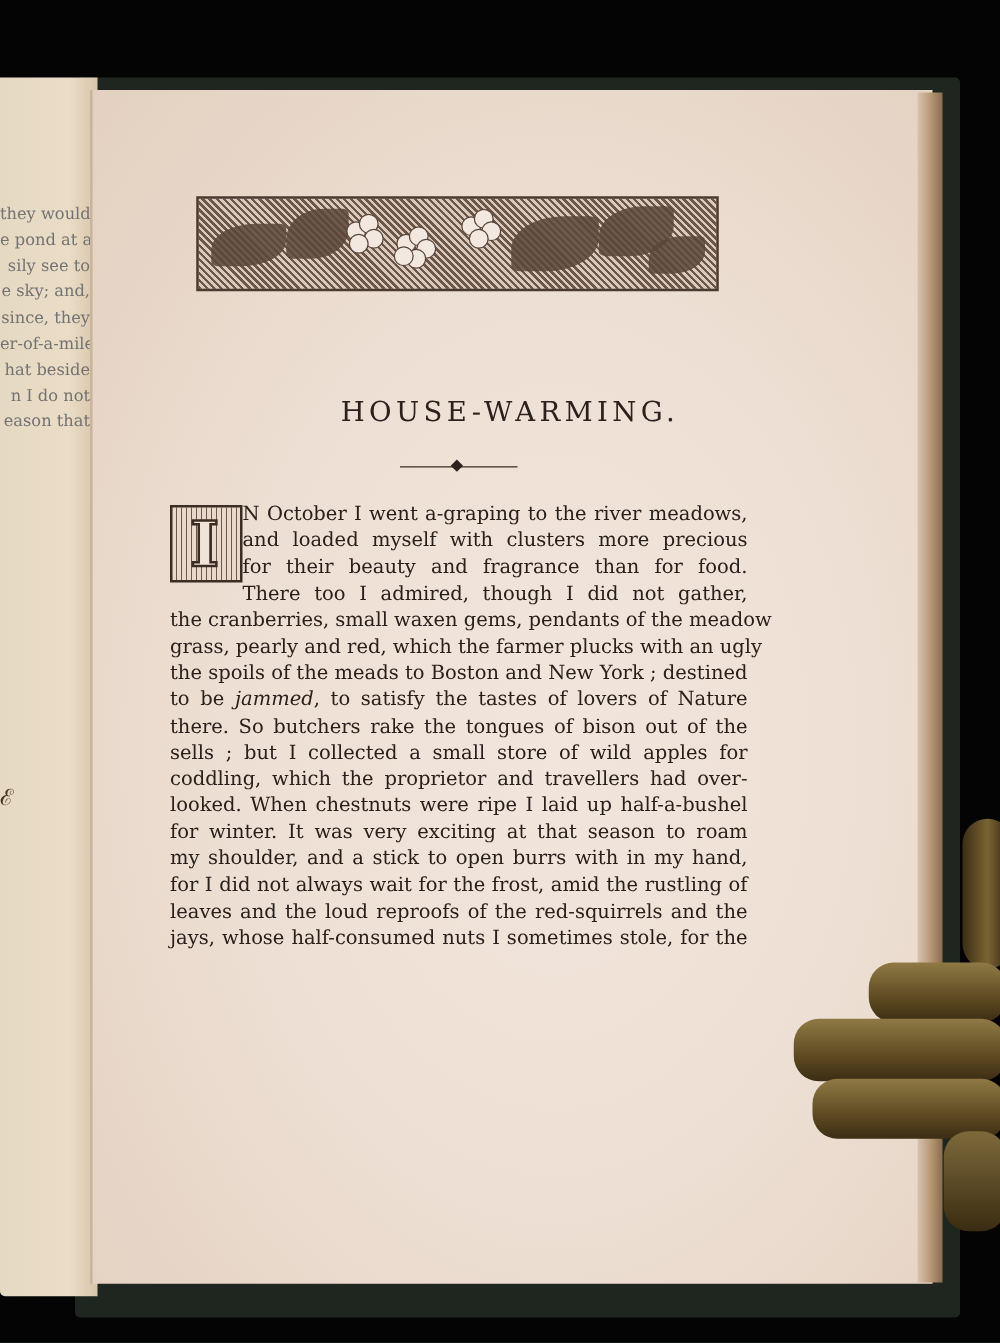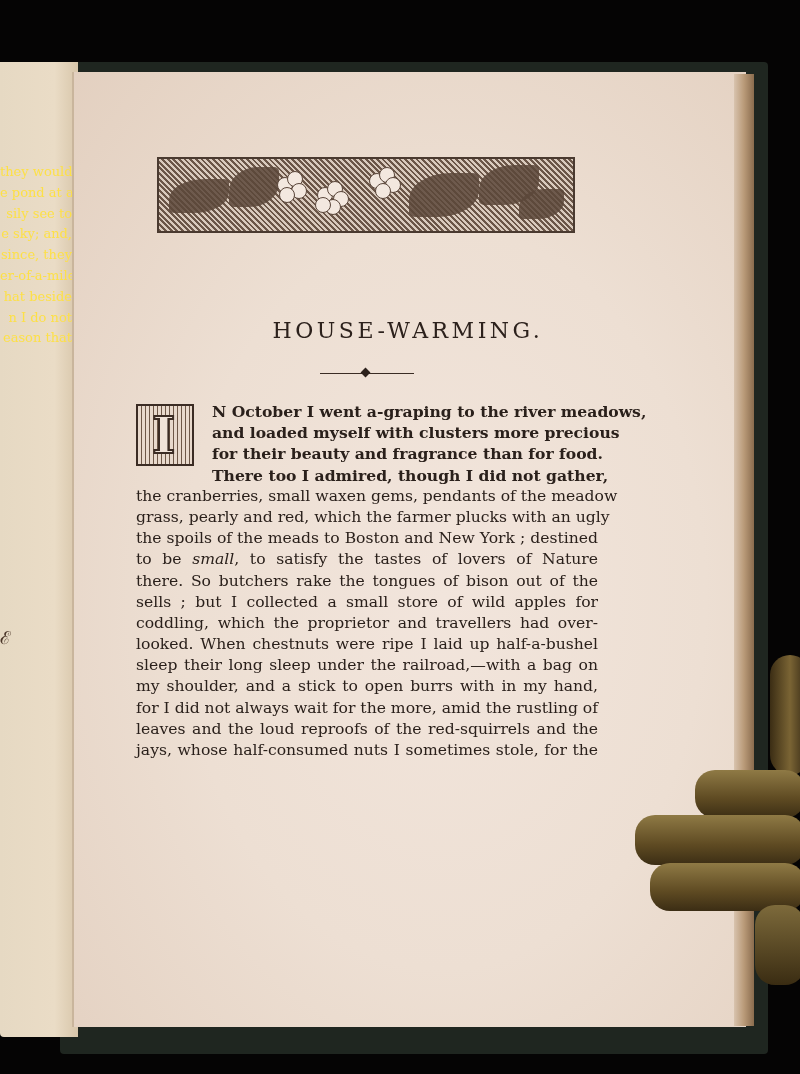--- a/index.html
+++ b/index.html
@@ -1,37 +1,37 @@
 <!DOCTYPE html>
 <html><head>
 <meta charset="utf-8">
 <style>
   html,body{margin:0;padding:0;}
   body{width:800px;height:1074px;background:#050404;position:relative;overflow:hidden;font-family:"DejaVu Serif","Liberation Serif",serif;}
   .cover{position:absolute;left:60px;top:62px;width:708px;height:992px;background:#1f2620;border-radius:4px;}
   .left-page{position:absolute;left:0;top:62px;width:78px;height:975px;background:linear-gradient(90deg,#e6d9c3 0%,#eadcc6 70%,#d8c6aa 100%);border-radius:0 0 0 4px;}
-  .left-text{position:absolute;left:0;top:162px;width:72px;font-size:13px;line-height:20.8px;color:#fde047;text-align:right;white-space:nowrap;overflow:hidden;}
+  .left-text{position:absolute;left:0;top:162px;width:72px;font-size:13px;line-height:20.8px;color:#737373;text-align:right;white-space:nowrap;overflow:hidden;}
   .left-text div{height:20.8px;}
   .left-squiggle{position:absolute;left:0;top:625px;font-size:18px;color:#4a3528;}
   .right-page{position:absolute;left:72px;top:72px;width:672px;height:955px;background:radial-gradient(ellipse at 55% 55%,#f2e5dc 0%,#eddfd3 50%,#e3d0c0 100%);border-left:2px solid #c9b59c;}
   .page-edge{position:absolute;left:734px;top:74px;width:20px;height:952px;background:linear-gradient(90deg,#d8c3ae,#b99a78 50%,#8a6c4e);}
   .banner{position:absolute;left:157px;top:157px;width:418px;height:76px;border:2px solid #4a3a30;box-sizing:border-box;
     background:repeating-linear-gradient(45deg,#6b5648 0 2px,#d9cabd 2px 4px),repeating-linear-gradient(-45deg,#6b5648 0 2px,transparent 2px 4px);overflow:hidden;}
   .leaf{position:absolute;border-radius:60% 10% 60% 10%;background:#5a463a;opacity:.85;}
   .flower{position:absolute;width:30px;height:30px;}
   .petal{position:absolute;width:14px;height:14px;border-radius:50%;background:#f3e8df;border:1px solid #5a463a;}
   .title{position:absolute;left:72px;width:672px;top:318px;text-align:center;font-size:22px;letter-spacing:3.5px;color:#2c211c;}
   .ornament{position:absolute;left:320px;top:369px;width:94px;height:10px;}
   .ornament .line{position:absolute;top:4px;height:1px;background:#3a2c24;width:94px;}
   .ornament .dia{position:absolute;left:42px;top:0;width:7px;height:7px;background:#2c211c;transform:rotate(45deg);}
   .dropcap{position:absolute;left:136px;top:404px;width:58px;height:62px;border:2px solid #3b2c24;box-sizing:border-box;background:repeating-linear-gradient(90deg,#e8d9cc 0 3px,#6d5747 3px 4px);}
   .dropcap span{position:absolute;left:14px;top:2px;font-size:50px;font-weight:bold;color:#f0e3d8;-webkit-text-stroke:2px #3b2c24;line-height:56px;}
   .body-text{position:absolute;left:136px;top:401px;width:462px;font-size:15.6px;line-height:21.2px;color:#2a201b;}
   .line{display:block;text-align:justify;text-align-last:justify;white-space:nowrap;height:21.2px;}
-  .indent{padding-left:76px;font-weight:bold;}
+  .indent{padding-left:58px;}
   .hand{position:absolute;left:635px;top:655px;width:165px;height:340px;}
   .finger{position:absolute;border-radius:20px;background:linear-gradient(180deg,#8f7a45,#5e4a22 60%,#3b2d14);}
 </style>
 </head>
 <body>
 
 <div class="cover"></div>
 
 <div class="left-page"></div>
 <div class="left-text">
@@ -89,28 +89,28 @@
 </div>
 
 <div class="body-text">
   <span class="line indent">N October I went a-graping to the river meadows,</span>
   <span class="line indent">and loaded myself with clusters more precious</span>
   <span class="line indent">for their beauty and fragrance than for food.</span>
   <span class="line indent">There too I admired, though I did not gather,</span>
   <span class="line">the cranberries, small waxen gems, pendants of the meadow</span>
   <span class="line">grass, pearly and red, which the farmer plucks with an ugly</span>
   <span class="line">the spoils of the meads to Boston and New York ; destined</span>
-  <span class="line"><span>to be </span><i>small</i><span>, to satisfy the tastes of lovers of Nature</span></span>
+  <span class="line"><span>to be </span><i>jammed</i><span>, to satisfy the tastes of lovers of Nature</span></span>
   <span class="line">there.  So butchers rake the tongues of bison out of the</span>
   <span class="line">sells ; but I collected a small store of wild apples for</span>
   <span class="line">coddling, which the proprietor and travellers had over-</span>
   <span class="line">looked.  When chestnuts were ripe I laid up half-a-bushel</span>
-  <span class="line">sleep their long sleep under the railroad,—with a bag on</span>
+  <span class="line">for winter.  It was very exciting at that season to roam</span>
   <span class="line">my shoulder, and a stick to open burrs with in my hand,</span>
-  <span class="line">for I did not always wait for the more, amid the rustling of</span>
+  <span class="line">for I did not always wait for the frost, amid the rustling of</span>
   <span class="line">leaves and the loud reproofs of the red-squirrels and the</span>
   <span class="line">jays, whose half-consumed nuts I sometimes stole, for the</span>
 </div>
 
 <div class="hand">
   <div class="finger" style="left:135px;top:0;width:40px;height:120px;background:linear-gradient(90deg,#3b2d14,#7a6434,#2a1f10);"></div>
   <div class="finger" style="left:60px;top:115px;width:110px;height:48px;"></div>
   <div class="finger" style="left:0;top:160px;width:170px;height:50px;"></div>
   <div class="finger" style="left:15px;top:208px;width:155px;height:48px;"></div>
   <div class="finger" style="left:120px;top:250px;width:50px;height:80px;background:linear-gradient(180deg,#7d6a3b,#3a2c12);"></div>

